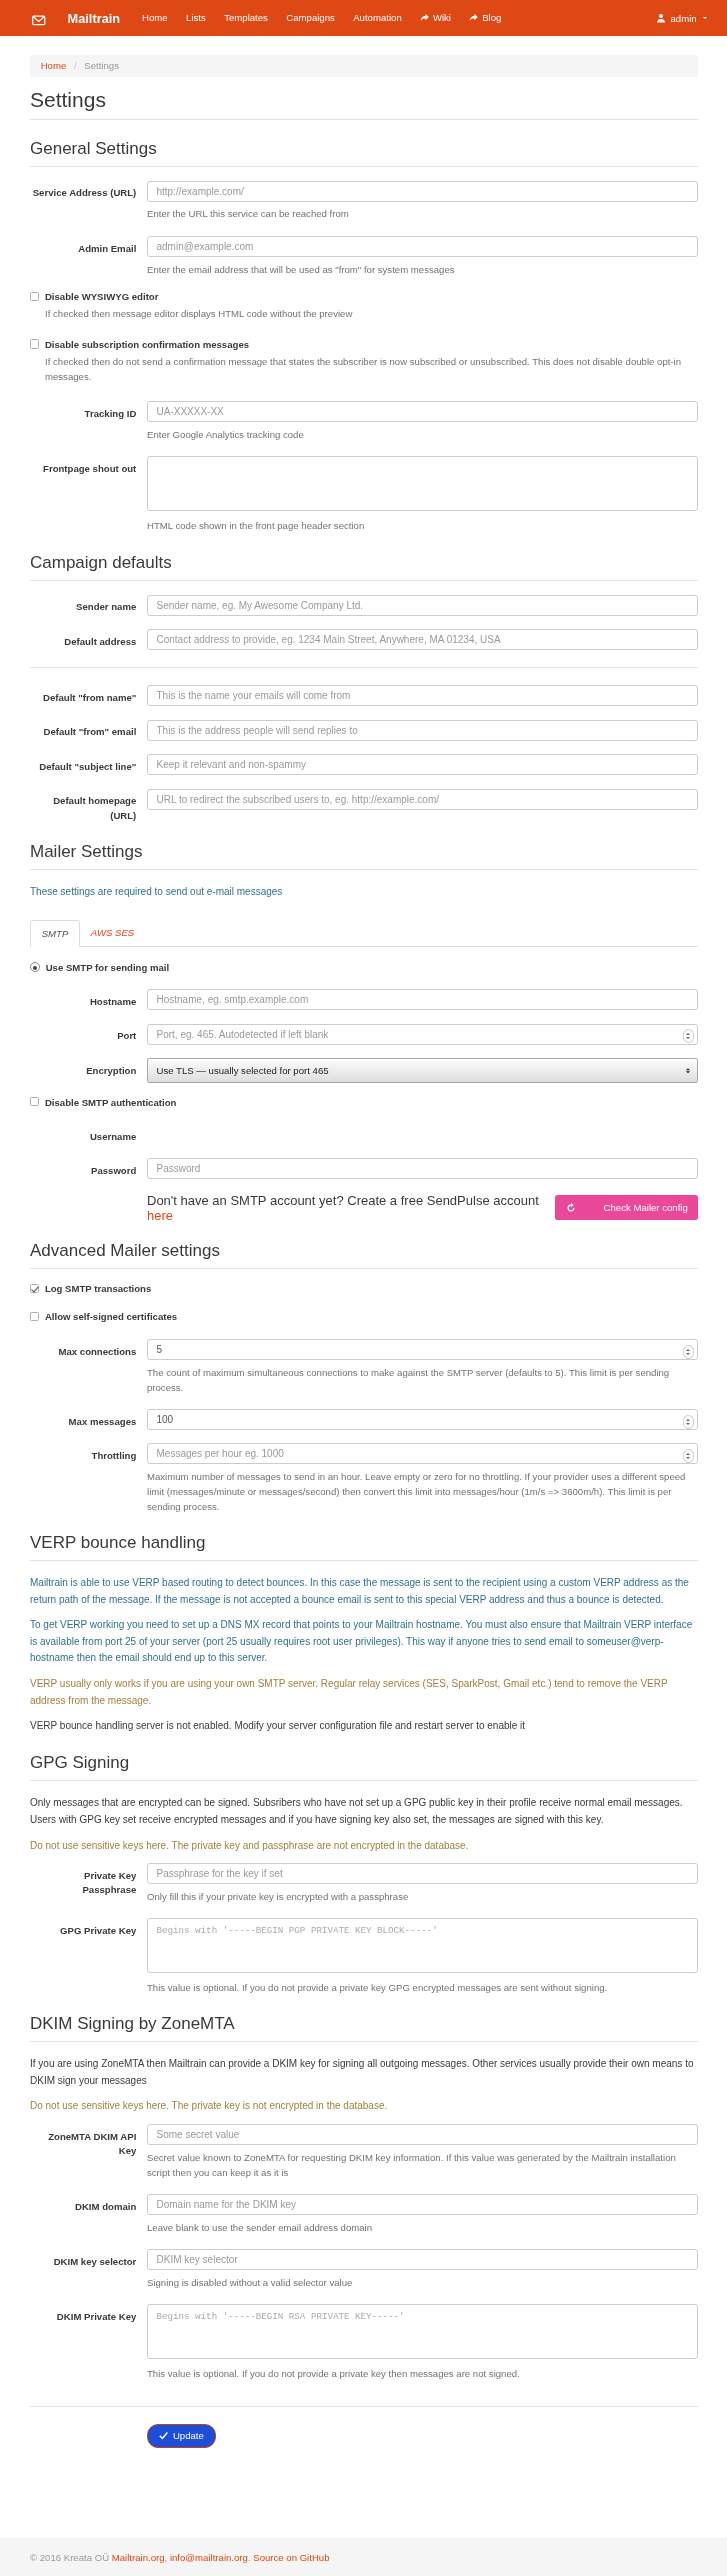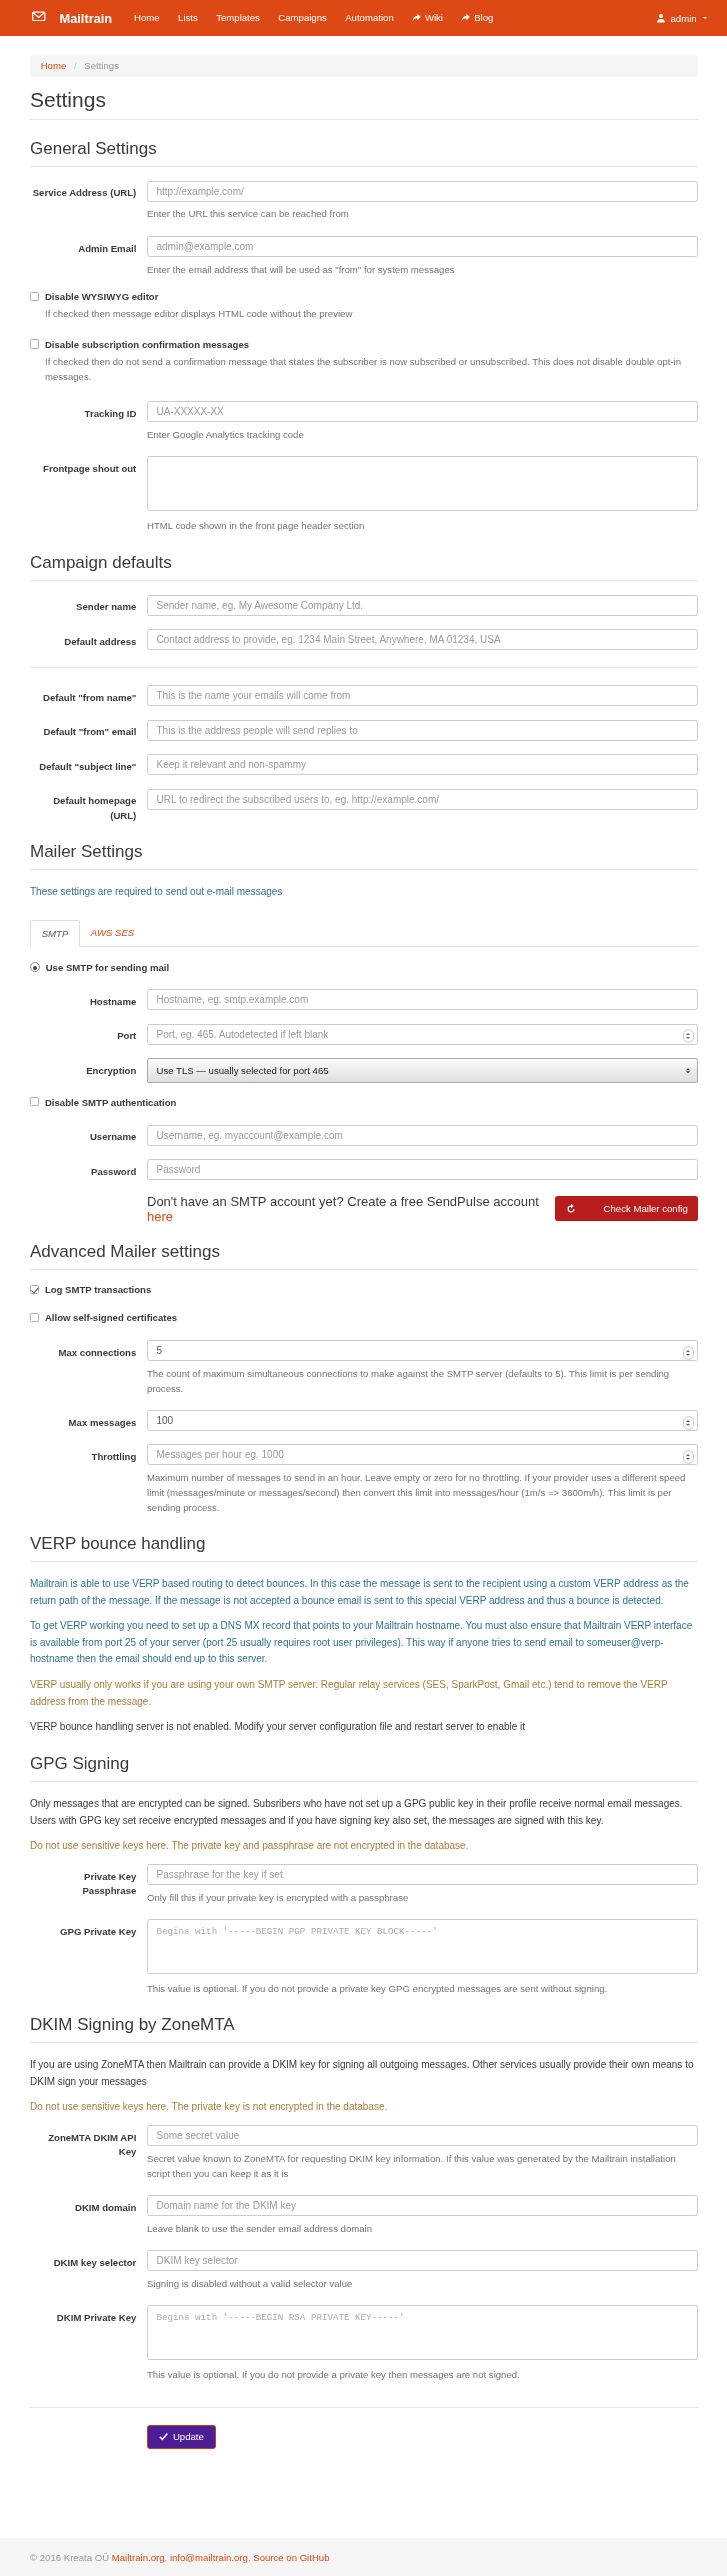--- a/index.html
+++ b/index.html
@@ -5,21 +5,21 @@
   * { box-sizing: border-box; }
   html,body { margin:0; padding:0; }
   body {
     width:728px; background:#fff; color:#3c3c3c;
     font-family:"Liberation Sans","DejaVu Sans",sans-serif; font-size:10px;
   }
   #page { min-height:2576px; display:flex; flex-direction:column; }
 
   
   .navbar { height:36px; background:#DD4814; display:flex; align-items:center; padding:0 21px 0 32px; color:#fff; flex:none; }
-  .brand { display:flex; align-items:flex-start; gap:14px; font-size:12.8px; font-weight:bold; margin-right:12.8px; cursor:pointer; }
+  .brand { display:flex; align-items:flex-end; gap:22px; font-size:12.8px; font-weight:bold; margin-right:12.8px; cursor:pointer; }
   .nav-item { padding:0 9.2px; font-size:9.6px; line-height:36px; cursor:pointer; white-space:nowrap; display:flex; align-items:center; gap:3.6px; }
   .nav-right { margin-left:auto; display:flex; align-items:center; gap:4.3px; font-size:9.6px; cursor:pointer; }
   .caret-down { width:0; height:0; border-left:2.8px solid transparent; border-right:2.8px solid transparent; border-top:2.8px solid #fff; margin-left:2.1px; }
 
   
   .container { width:668px; margin:0 auto; flex:none; }
 
   .breadcrumb { background:#f5f5f5; border-radius:2.8px; padding:5.7px 10.7px; margin:18.5px 0 8.5px; font-size:9.6px; color:#999; }
   .breadcrumb a { color:#DD4814; text-decoration:none; cursor:pointer; }
   .breadcrumb .sep { margin:0 5px; color:#ccc; }
@@ -73,22 +73,22 @@
   .lead-info { color:#31708F; font-size:10px; margin:1.4px 0 2.8px; line-height:1.6; }
   .para { font-size:10px; line-height:1.65; margin:0 0 9.2px; color:#3a3a3a; }
   .para.info { color:#31708F; }
   .para.warn { color:#A47E3C; }
 
   
   .sendpulse-row { display:flex; align-items:center; justify-content:space-between; margin-top:2.8px; }
   .sendpulse-text { font-size:13px; color:#3a3a3a; }
   .sendpulse-text a { color:#DD4814; text-decoration:none; cursor:pointer; }
   .btn { display:inline-flex; align-items:center; gap:5px; border-radius:2.8px; font-size:9.6px; color:#fff; padding:5.7px 9.2px; cursor:pointer; border:0.7px solid transparent; white-space:nowrap; }
-  .btn-check { background:#b91c1c; border-color:#66224706;gap:28px; }
-  .btn-update { background:#4c1d95; border-color:#c9400f; padding:5.7px 10.7px; }
+  .btn-check { background:#ec4899; border-color:#66224706;gap:28px; }
+  .btn-update { background:#1d4ed8; border-color:#c9400f; padding:5.7px 10.7px;border-radius:11px; }
 
   
   .footer { background:#f5f5f5; margin-top:auto; padding:13.5px 0; flex:none; }
   .footer-inner { width:668px; margin:0 auto; font-size:9.6px; color:#9a9a9a; }
   .footer-inner a { color:#DD4814; text-decoration:none; cursor:pointer; }
 
   svg { display:block; }
 </style>
 </head>
 <body>
@@ -306,23 +306,20 @@
 
     <div class="offset check-row">
       <label class="check-label">
         <span class="cbox"></span>
         <span>Disable SMTP authentication</span>
       </label>
     </div>
 
     <div class="form-group">
       <label class="lcol">Username</label>
-      <div class="ccol">
-        <input class="form-control" placeholder="Username, eg. myaccount@example.com" style="">
-      </div>
     </div>
 
     <div class="form-group">
       <label class="lcol">Password</label>
       <div class="ccol">
         <input class="form-control" placeholder="Password" style="">
       </div>
     </div>
 
     <div class="offset sendpulse-row">

